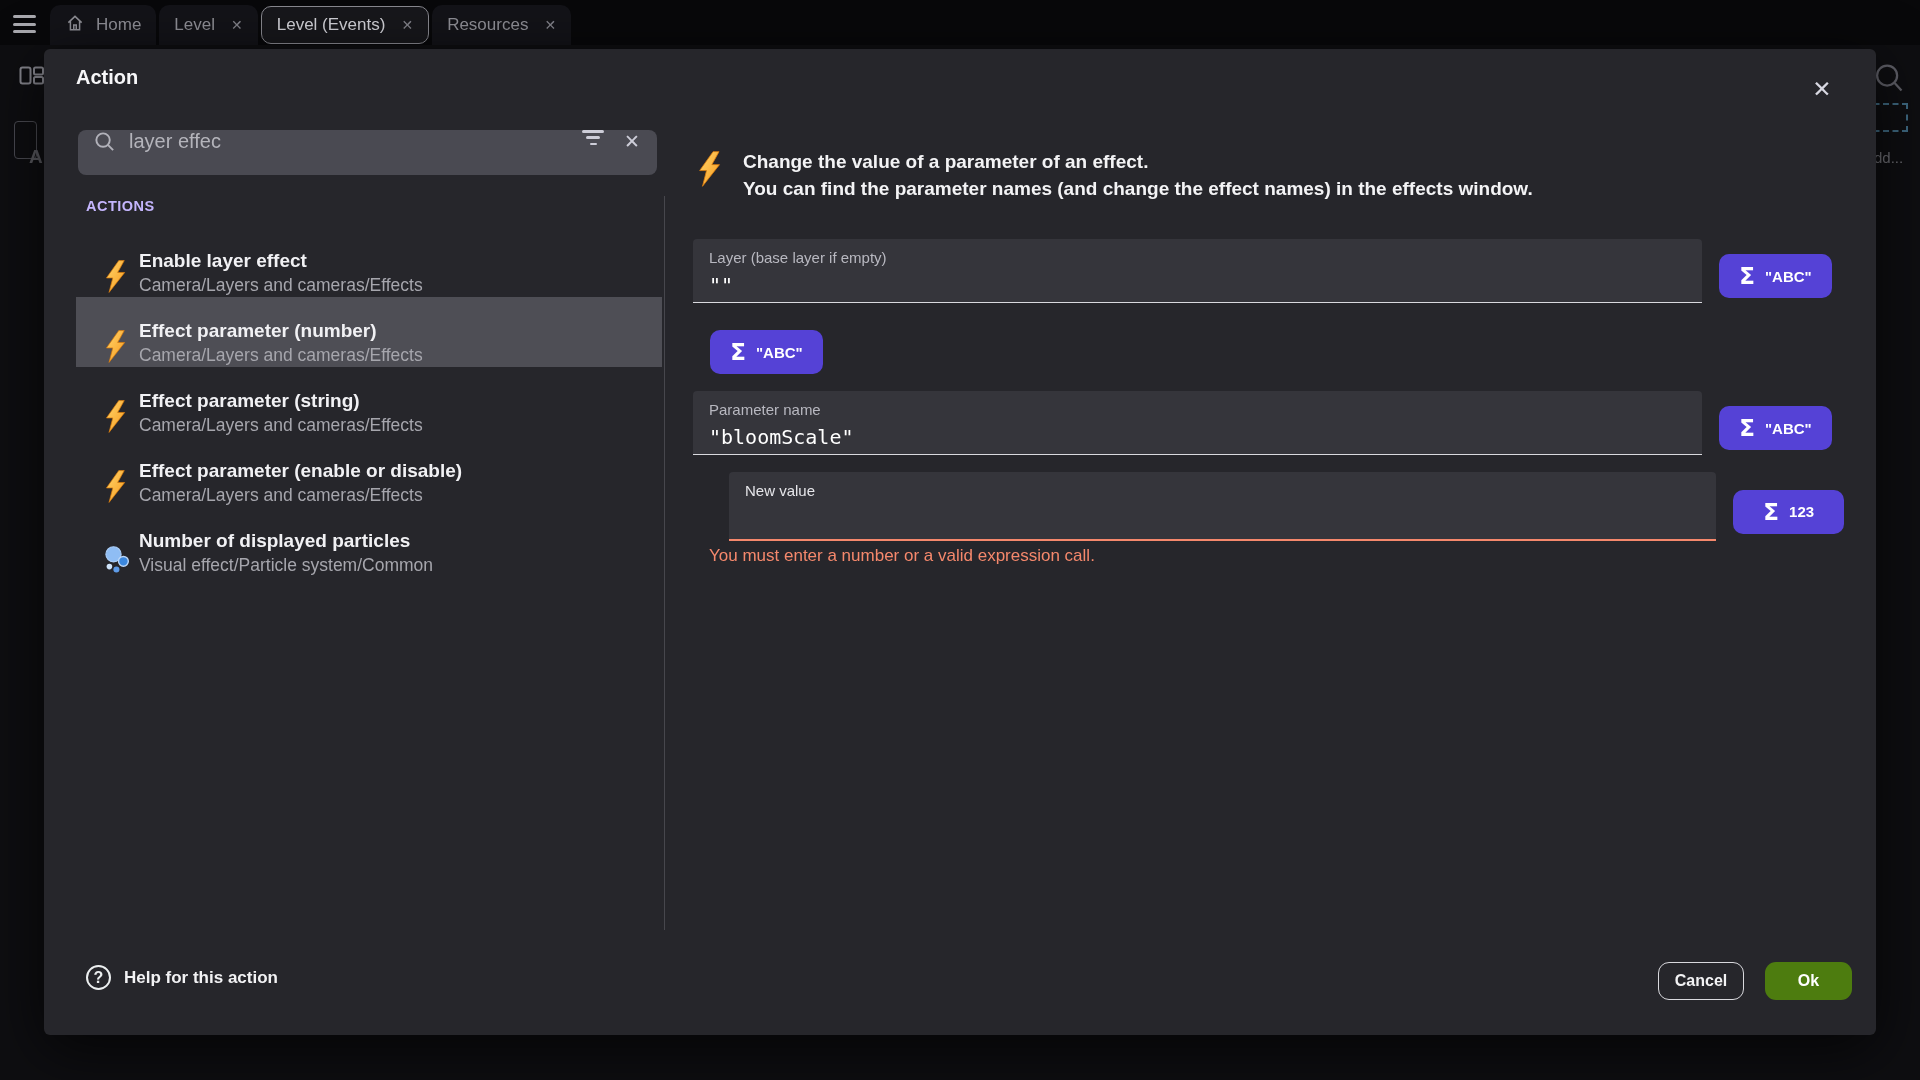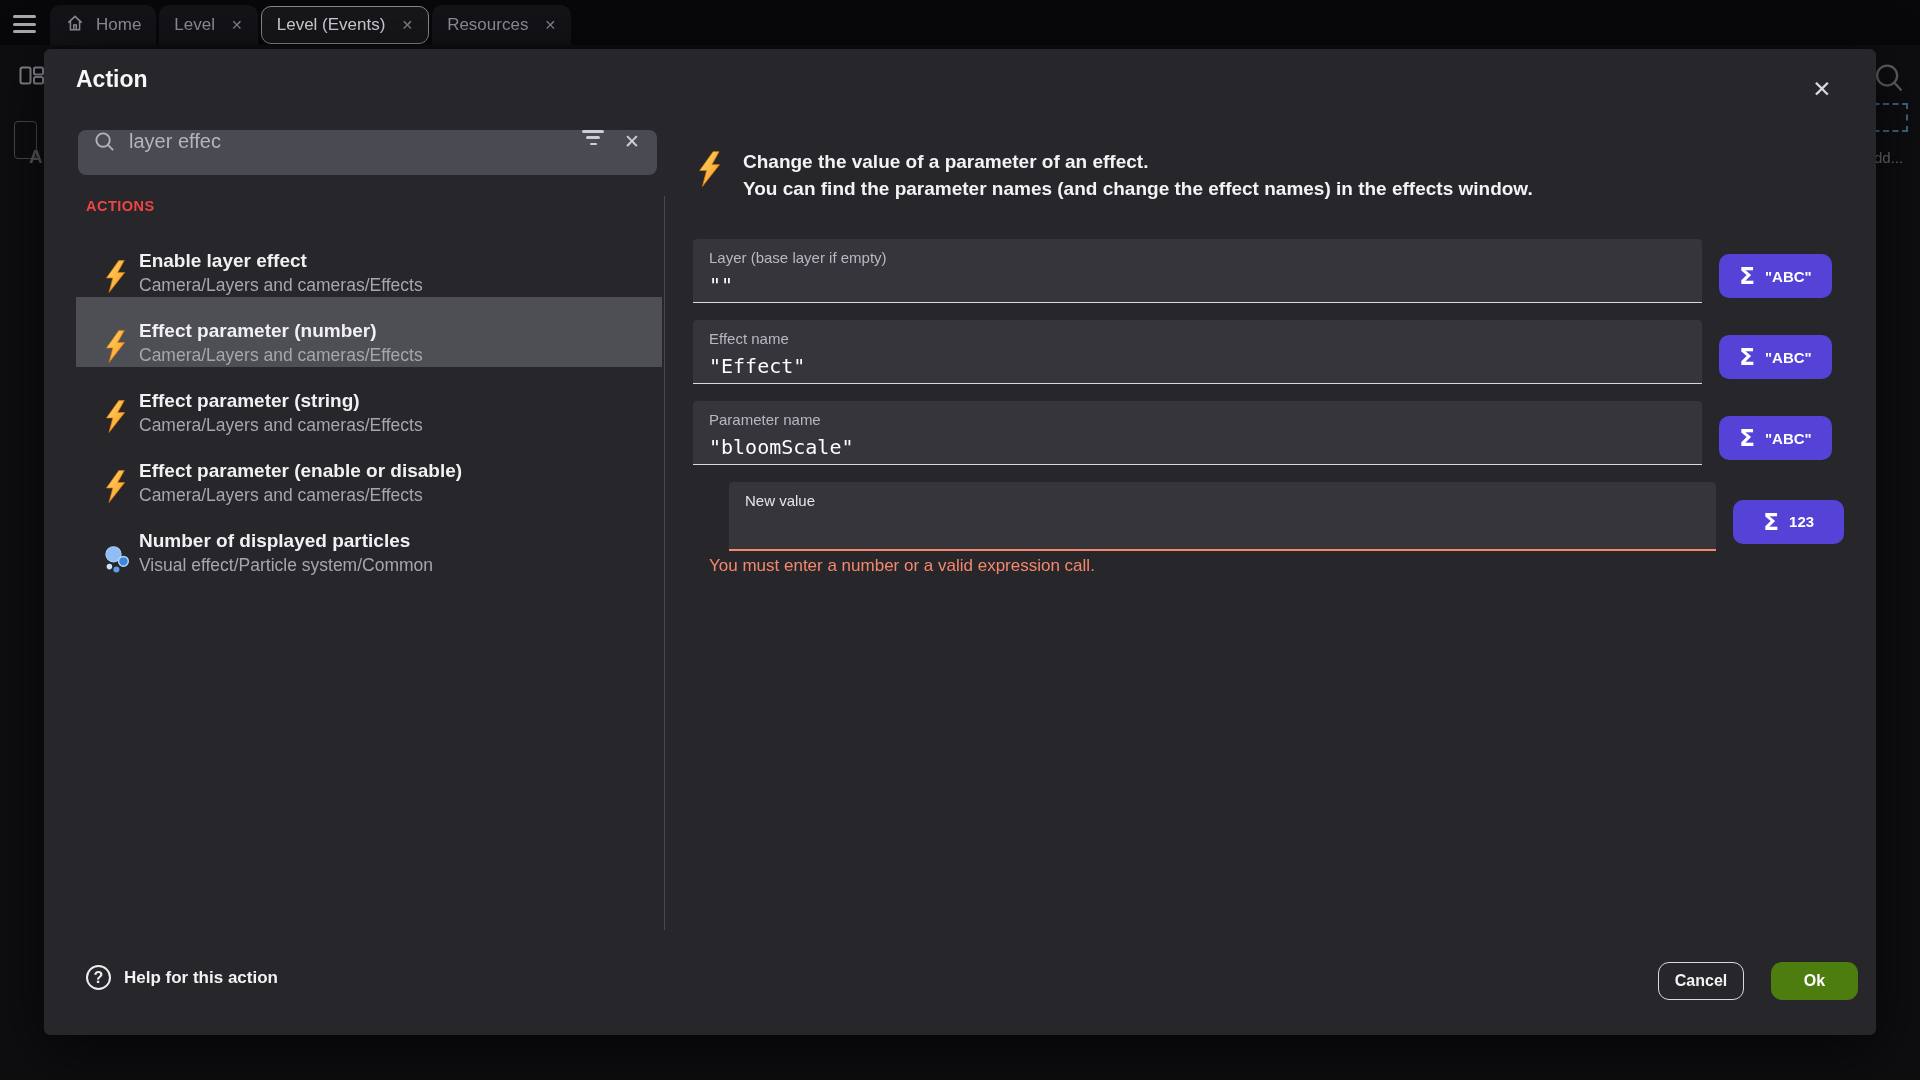--- a/index.html
+++ b/index.html
@@ -24,38 +24,38 @@
                border:2px dashed #3e6880; }
   .bg-dd { position:absolute; left:1874px; top:149px; font-size:15px; color:#6e6e74; }
   .bg-grid-icon { position:absolute; left:19px; top:66px; }
   .bg-rect { position:absolute; left:14px; top:121px; width:23px; height:38px;
              border:1px solid #4a4a51; border-radius:4px; }
   .bg-letter { position:absolute; left:29px; top:146px; font-size:19px; font-weight:bold; color:#5a5a60; }
 
   
   .dialog { position:absolute; left:44px; top:49px; width:1832px; height:986px;
             background:#26262b; border-radius:6px; box-shadow:0 14px 60px rgba(0,0,0,.7); }
-  .dialog-title { position:absolute; left:32px; top:17px; font-size:23px; font-weight:bold; color:#f7f7f9; }
+  .dialog-title { position:absolute; left:32px; top:17px; font-size:20px; font-weight:bold; color:#f7f7f9; }
   .dialog-close { position:absolute; left:1758px; top:20px; width:40px; height:40px; display:flex;
                   align-items:center; justify-content:center; color:#d8d8e2; font-size:23px; cursor:pointer; }
 
   
   .searchbox { position:absolute; left:34px; top:81px; width:579px; height:45px;
                background:#4a4a52; border-radius:8px; display:flex; align-items:flex-start; }
   .searchbox .mag { margin-left:15px; flex:none; }
   .searchbox input { flex:1; min-width:0; background:none; border:none; outline:none;
                      color:#b4b4bb; font-size:20px; margin-left:13px; font-family:inherit; }
   .filter-icon { width:24px; margin-right:19px; cursor:pointer; flex:none; }
   .filter-icon i { display:block; height:2.5px; background:#cdcdd8; border-radius:2px; margin:0 auto 3.8px; }
   .filter-icon i:nth-child(1){ width:22px; } .filter-icon i:nth-child(2){ width:14px; }
   .filter-icon i:nth-child(3){ width:7px; margin-bottom:0; }
   .search-clear { margin-right:17px; color:#cdcdd8; font-size:19px; cursor:pointer; flex:none; }
 
   .section-header { position:absolute; left:42px; top:149px; font-size:14.5px; font-weight:bold;
-                    letter-spacing:.5px; color:#ef4444; }
+                    letter-spacing:.5px; color:#c4b5fd; }
 
   .action-list { position:absolute; left:32px; top:178px; width:586px; }
   .action-item { height:70px; display:flex; align-items:flex-end; cursor:pointer; }
   .action-item.selected { background:#4e4e55; }
   .item-icon { flex:none; width:26px; margin-left:28px; margin-top:16px; }
   .item-text { margin-left:9px; padding-top:11px; }
   .item-title { font-size:19px; font-weight:600; color:#f1f1f4; line-height:24px; }
   .item-path { font-size:17.5px; color:#a6a6ad; line-height:23px; margin-top:1px; }
 
   .panel-divider { position:absolute; left:620px; top:147px; width:1px; height:734px; background:#47474d; }
@@ -81,21 +81,21 @@
   .frow.error-row { margin-bottom:5px;padding-left:36px; }
   .frow.error-row .field { height:69px; border-bottom:2px solid #f5886c; }
   .frow.error-row .flabel { color:#e6e6ea; }
   .error-text { color:#f5886c; font-size:17px; margin-left:16px; }
 
   
   .footer-help { position:absolute; left:42px; top:916px; display:flex; align-items:center; cursor:pointer; }
   .help-circle { width:25px; height:25px; border:2.5px solid #eceff0; border-radius:50%; color:#eceff0;
                  font-weight:bold; font-size:16px; display:flex; align-items:center; justify-content:center; }
   .help-label { margin-left:13px; font-size:17px; font-weight:bold; color:#f2f2f4; }
-  .footer-buttons { position:absolute; top:913px; left:1614px; display:flex; gap:27px; }
+  .footer-buttons { position:absolute; top:913px; left:1614px; display:flex; gap:21px; }
   .btn { height:38px; border-radius:11px; font-size:16px; font-weight:bold;
          font-family:inherit; cursor:pointer; }
   .btn-cancel { width:86px; border:1.5px solid #d8d8dd; background:transparent; color:#f2f2f4; }
   .btn-ok { width:87px; border:none; background:#4d7c0f; color:#ffffff; }
 </style>
 </head>
 <body>
 
 <svg width="0" height="0" style="position:absolute" aria-hidden="true">
   <defs>
@@ -254,24 +254,20 @@
             <div class="flabel">Layer (base layer if empty)</div>
             <div class="fvalue">""</div>
           </div>
           <button class="fbtn">
             <span class="sigma">Σ</span>
             <span class="blabel">"ABC"</span>
           </button>
         </div>
 
         <div class="frow">
-          <div class="field">
-            <div class="flabel">Effect name</div>
-            <div class="fvalue">"Effect"</div>
-          </div>
           <button class="fbtn">
             <span class="sigma">Σ</span>
             <span class="blabel">"ABC"</span>
           </button>
         </div>
 
         <div class="frow">
           <div class="field">
             <div class="flabel">Parameter name</div>
             <div class="fvalue">"bloomScale"</div>

